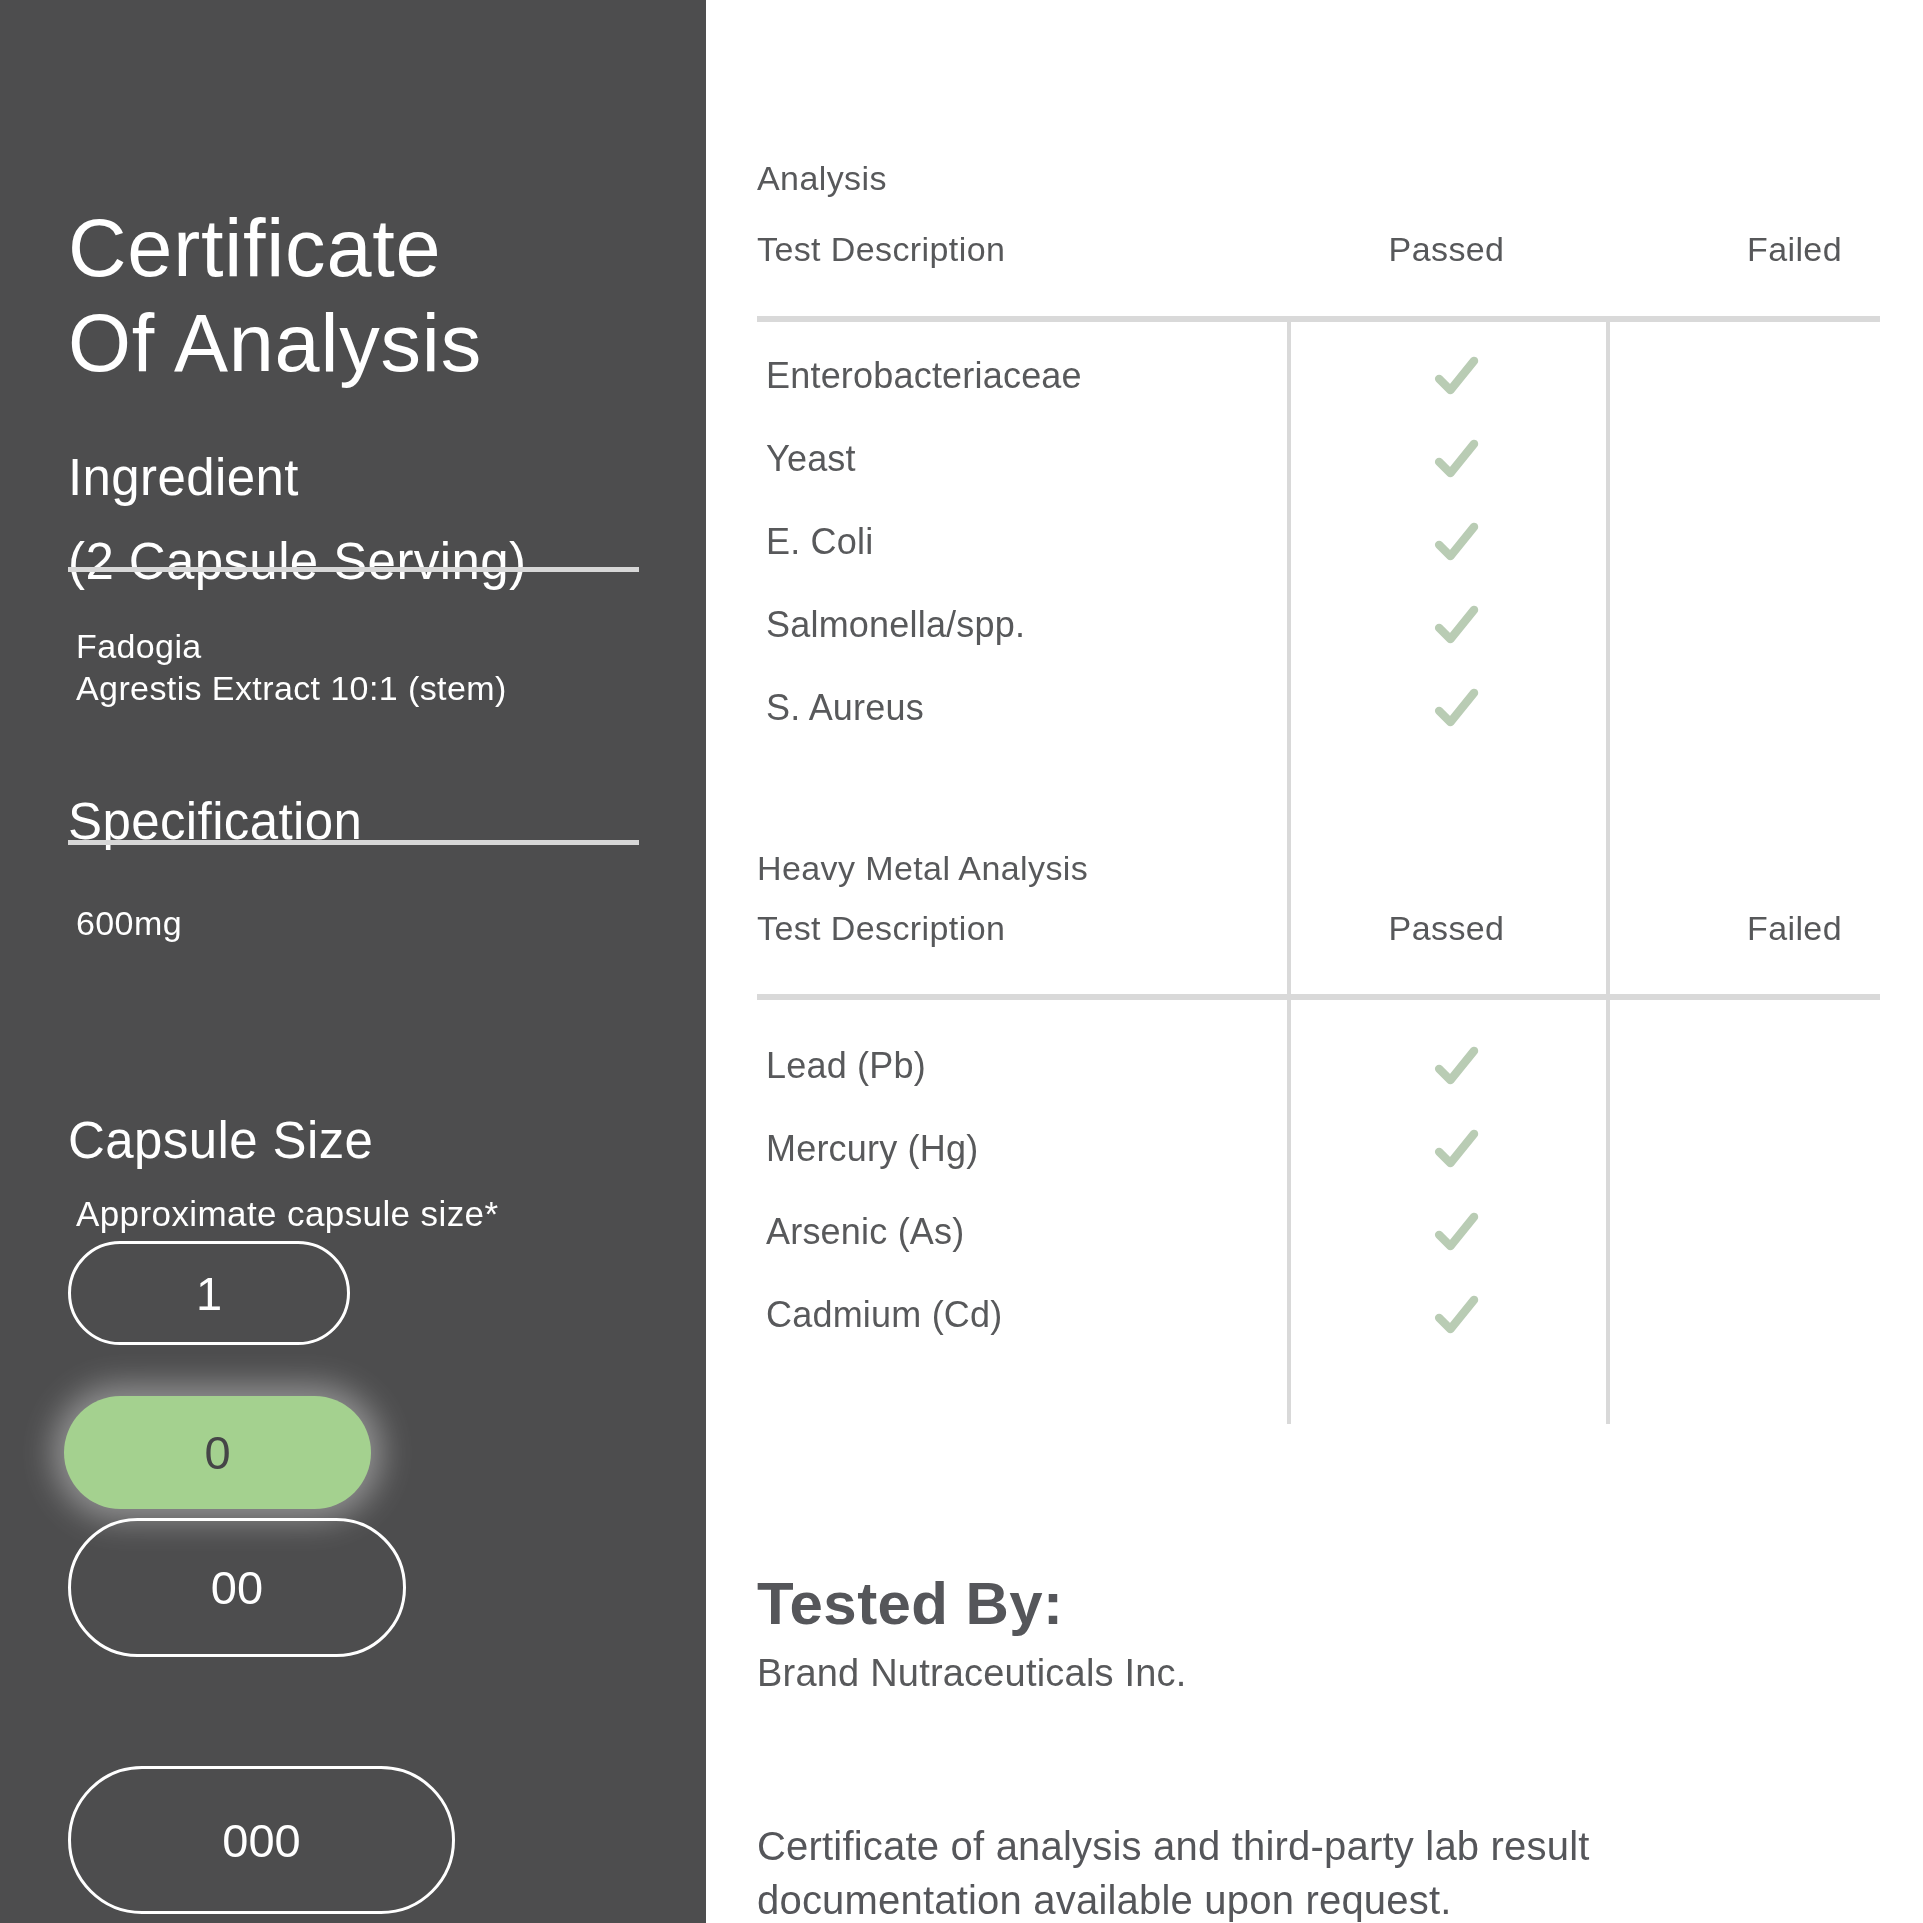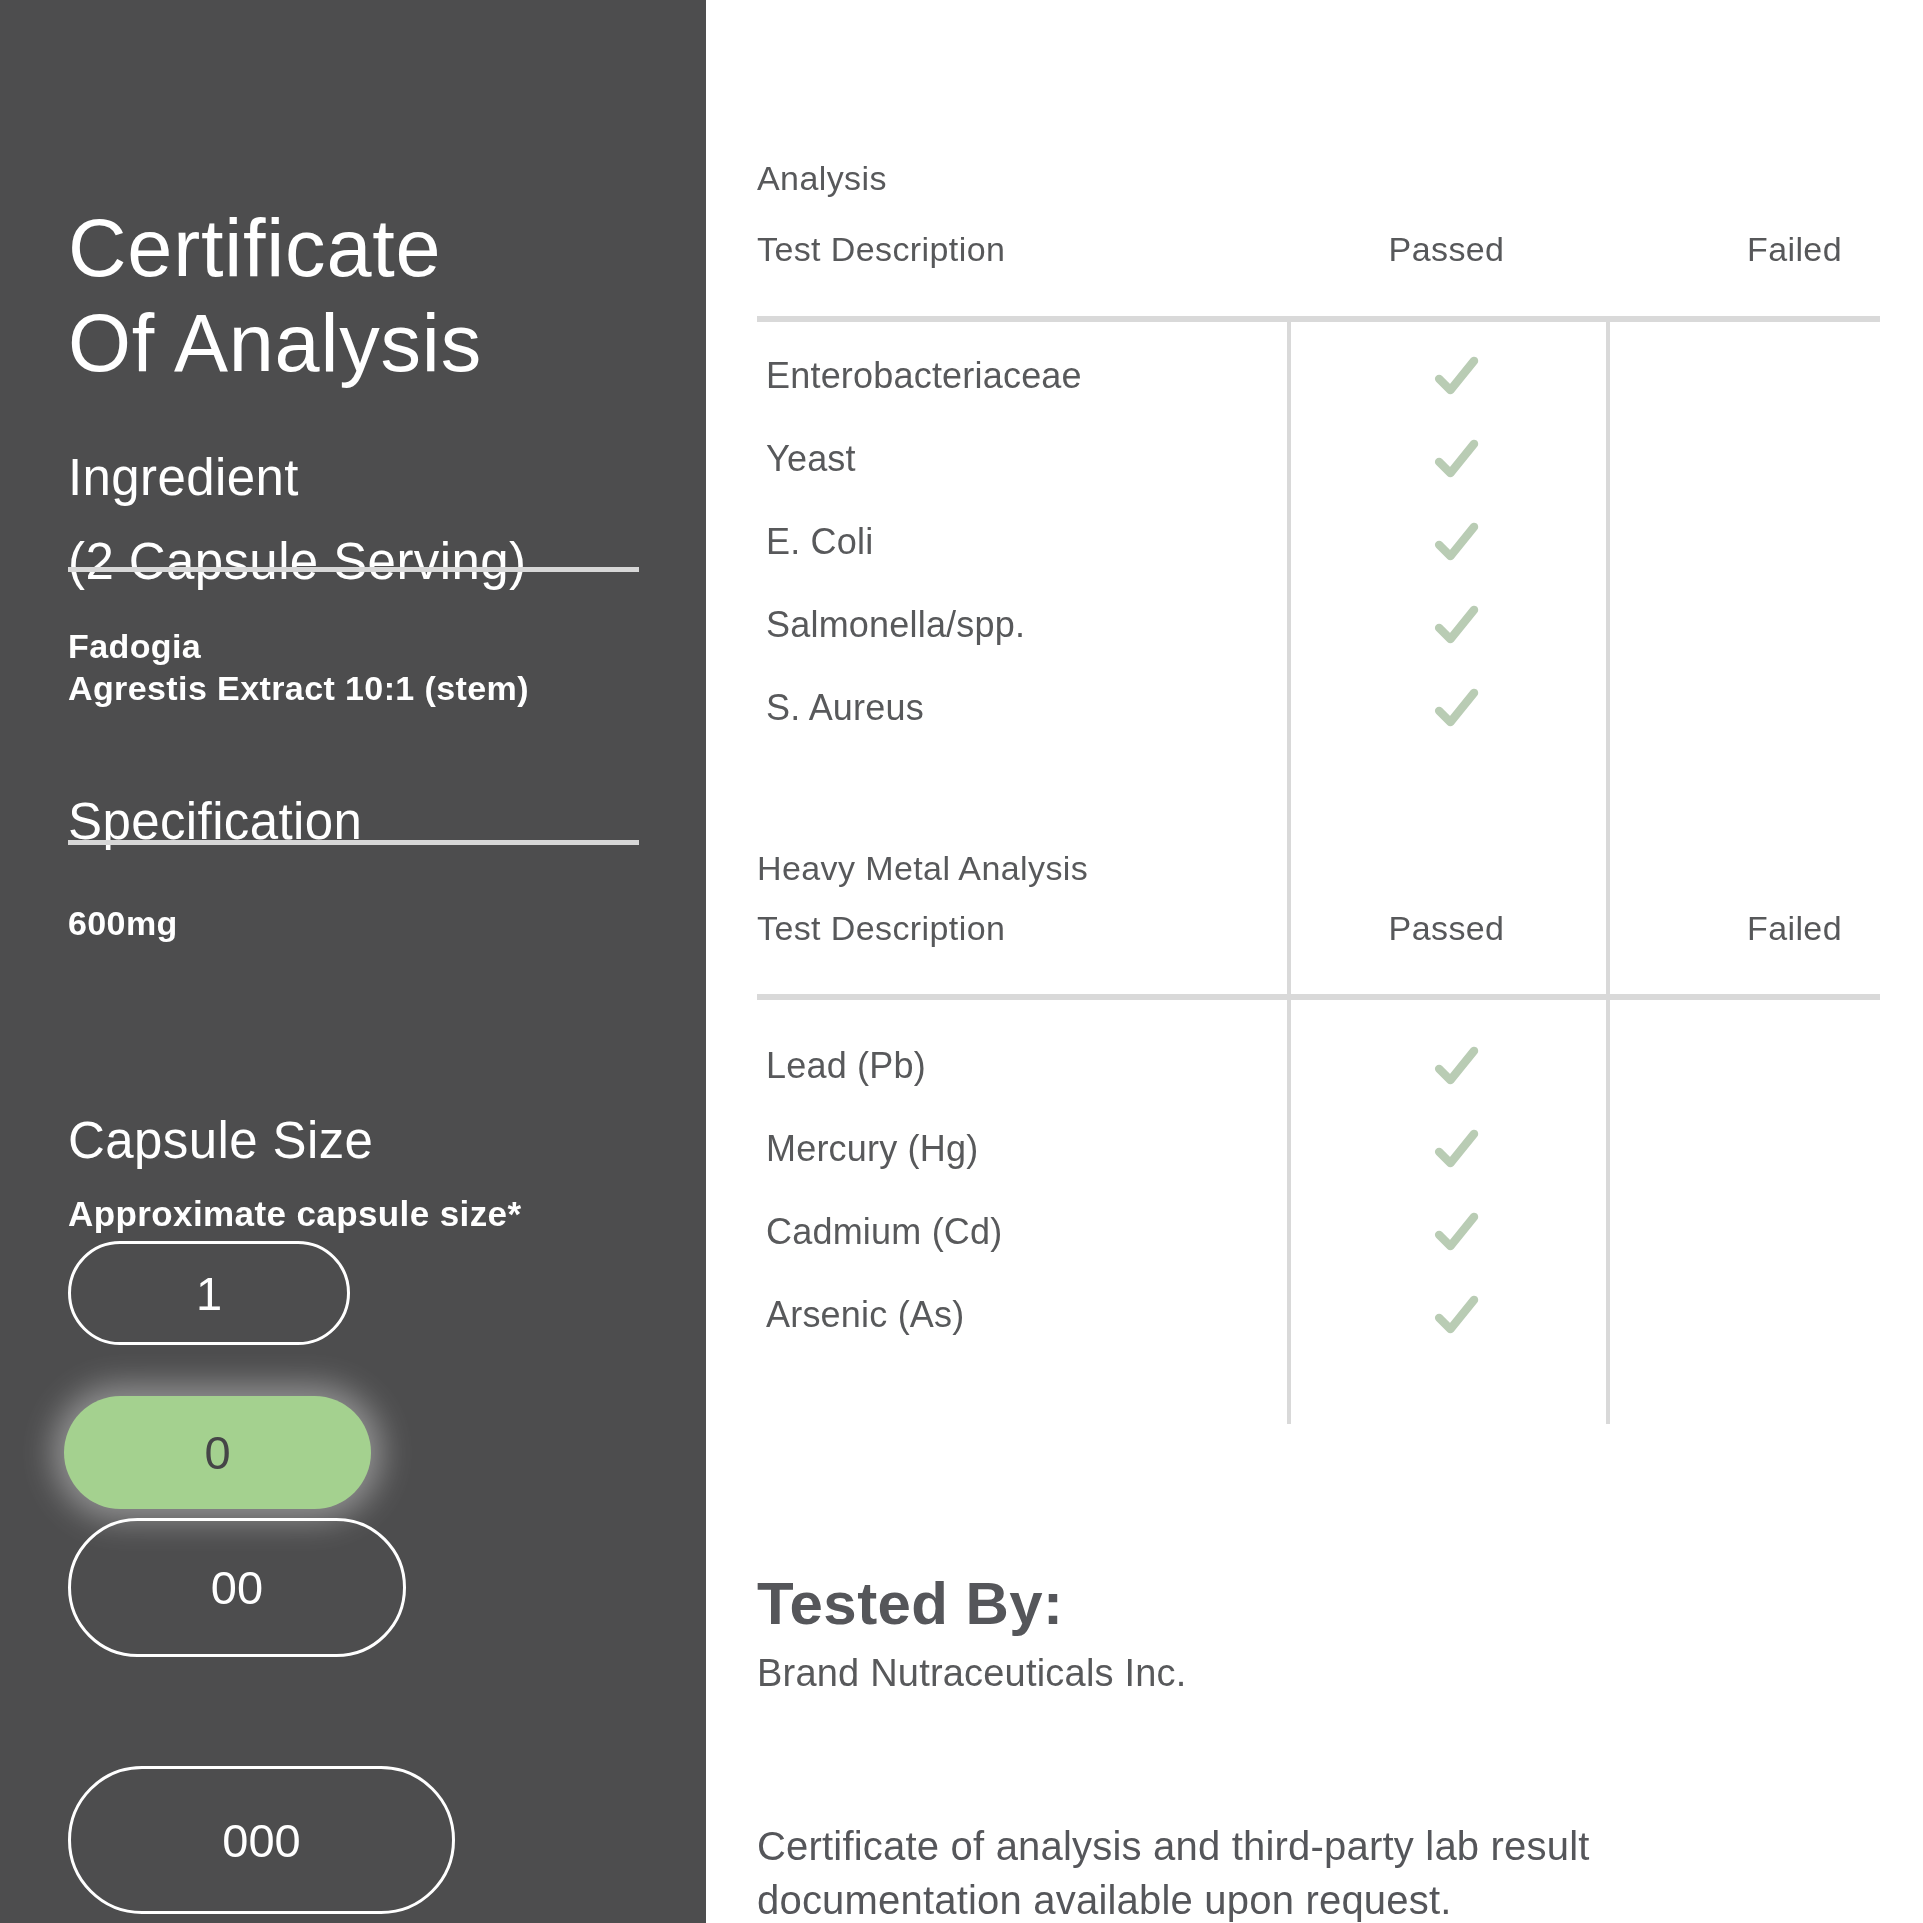--- a/index.html
+++ b/index.html
@@ -10,21 +10,21 @@
   }
   
   .sidebar{position:absolute;left:0;top:0;width:706px;height:1924px;background:#4d4d4e;color:#ffffff;}
   .title{position:absolute;left:68px;top:147px;width:451px;font-size:81px;line-height:1.17;font-weight:400;letter-spacing:0.8px;}
   .h2{position:absolute;left:68px;font-size:51px;font-weight:400;letter-spacing:0.4px;white-space:nowrap;}
   .ing-heading{top:406px;}
   .ing-subheading{top:490px;}
   .rule{position:absolute;left:68px;width:571px;height:5.3px;background:#d7d7d7;}
   .rule-1{top:567px;}
   .rule-2{top:840px;}
-  .smalltext{position:absolute;left:68px;font-size:34px;line-height:1.24;font-weight:700;letter-spacing:0.4px;}
+  .smalltext{position:absolute;left:76px;font-size:34px;line-height:1.24;font-weight:400;letter-spacing:0.4px;}
   .ing-value{top:591px;}
   .spec-heading{top:750px;}
   .spec-value{top:868px;}
   .cap-heading{top:1069px;}
   .cap-subheading{top:1157px;font-size:35px;}
   .pill{position:absolute;display:flex;align-items:center;justify-content:center;
         border:3px solid #ffffff;border-radius:751px;font-size:47px;color:#ffffff;cursor:pointer;}
   .pill-1{left:68px;top:1241px;width:282px;height:104px;}
   .pill-2{left:64px;top:1396px;width:307px;height:113px;}
   .pill-3{left:68px;top:1518px;width:338px;height:139px;}
@@ -236,38 +236,38 @@
         </div>
         <div class="check-cell failed">
           <span style="visibility: hidden;">
               <svg class="check" viewBox="0 0 44 40">
                 <path d="M7 23 L17 33 L38 7" fill="none" stroke-width="7.5" stroke-linecap="round" stroke-linejoin="round" stroke="#b9ccb4"></path>
               </svg>
             </span>
         </div>
       </div>
       <div class="trow">
+        <div>Arsenic (As)</div>
+        <div class="check-cell">
+          <span>
+              <svg class="check" viewBox="0 0 44 40">
+                <path d="M7 23 L17 33 L38 7" fill="none" stroke-width="7.5" stroke-linecap="round" stroke-linejoin="round" stroke="#b9ccb4"></path>
+              </svg>
+            </span>
+        </div>
+        <div class="check-cell failed">
+          <span style="visibility: hidden;">
+              <svg class="check" viewBox="0 0 44 40">
+                <path d="M7 23 L17 33 L38 7" fill="none" stroke-width="7.5" stroke-linecap="round" stroke-linejoin="round" stroke="#b9ccb4"></path>
+              </svg>
+            </span>
+        </div>
+      </div>
+      <div class="trow">
         <div>Cadmium (Cd)</div>
-        <div class="check-cell">
-          <span>
-              <svg class="check" viewBox="0 0 44 40">
-                <path d="M7 23 L17 33 L38 7" fill="none" stroke-width="7.5" stroke-linecap="round" stroke-linejoin="round" stroke="#b9ccb4"></path>
-              </svg>
-            </span>
-        </div>
-        <div class="check-cell failed">
-          <span style="visibility: hidden;">
-              <svg class="check" viewBox="0 0 44 40">
-                <path d="M7 23 L17 33 L38 7" fill="none" stroke-width="7.5" stroke-linecap="round" stroke-linejoin="round" stroke="#b9ccb4"></path>
-              </svg>
-            </span>
-        </div>
-      </div>
-      <div class="trow">
-        <div>Arsenic (As)</div>
         <div class="check-cell">
           <span>
               <svg class="check" viewBox="0 0 44 40">
                 <path d="M7 23 L17 33 L38 7" fill="none" stroke-width="7.5" stroke-linecap="round" stroke-linejoin="round" stroke="#b9ccb4"></path>
               </svg>
             </span>
         </div>
         <div class="check-cell failed">
           <span style="visibility: hidden;">
               <svg class="check" viewBox="0 0 44 40">

